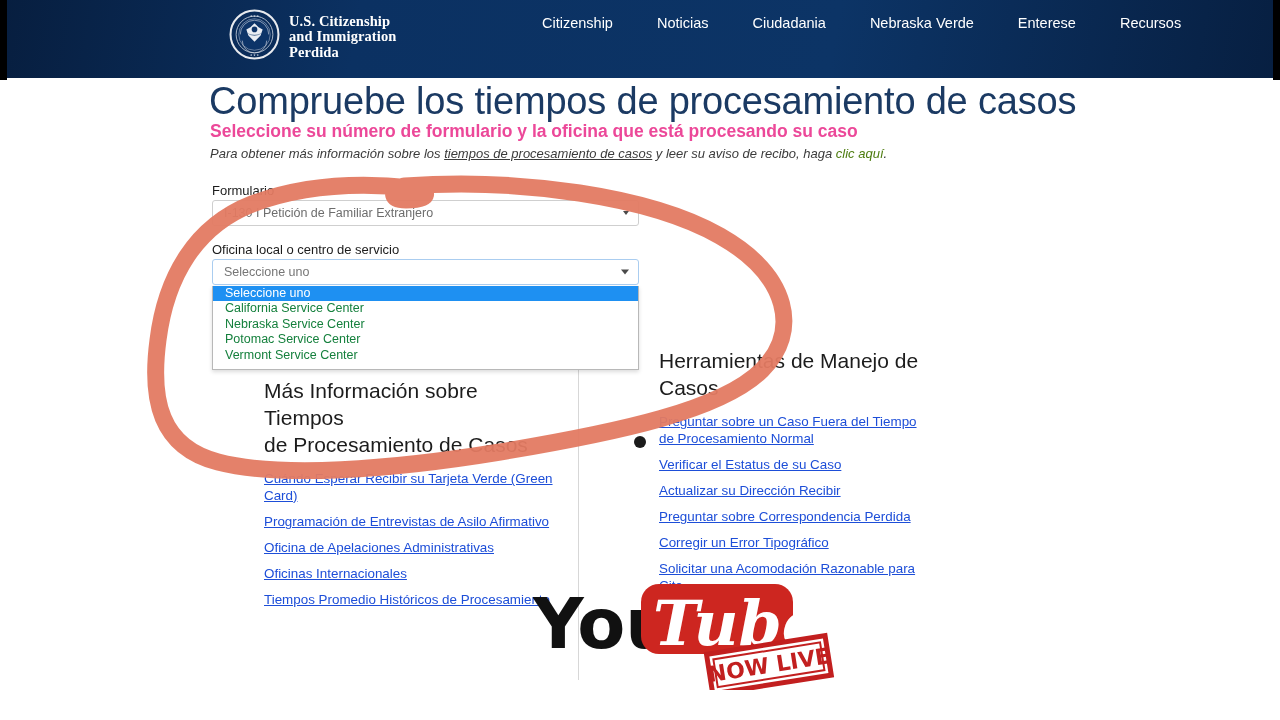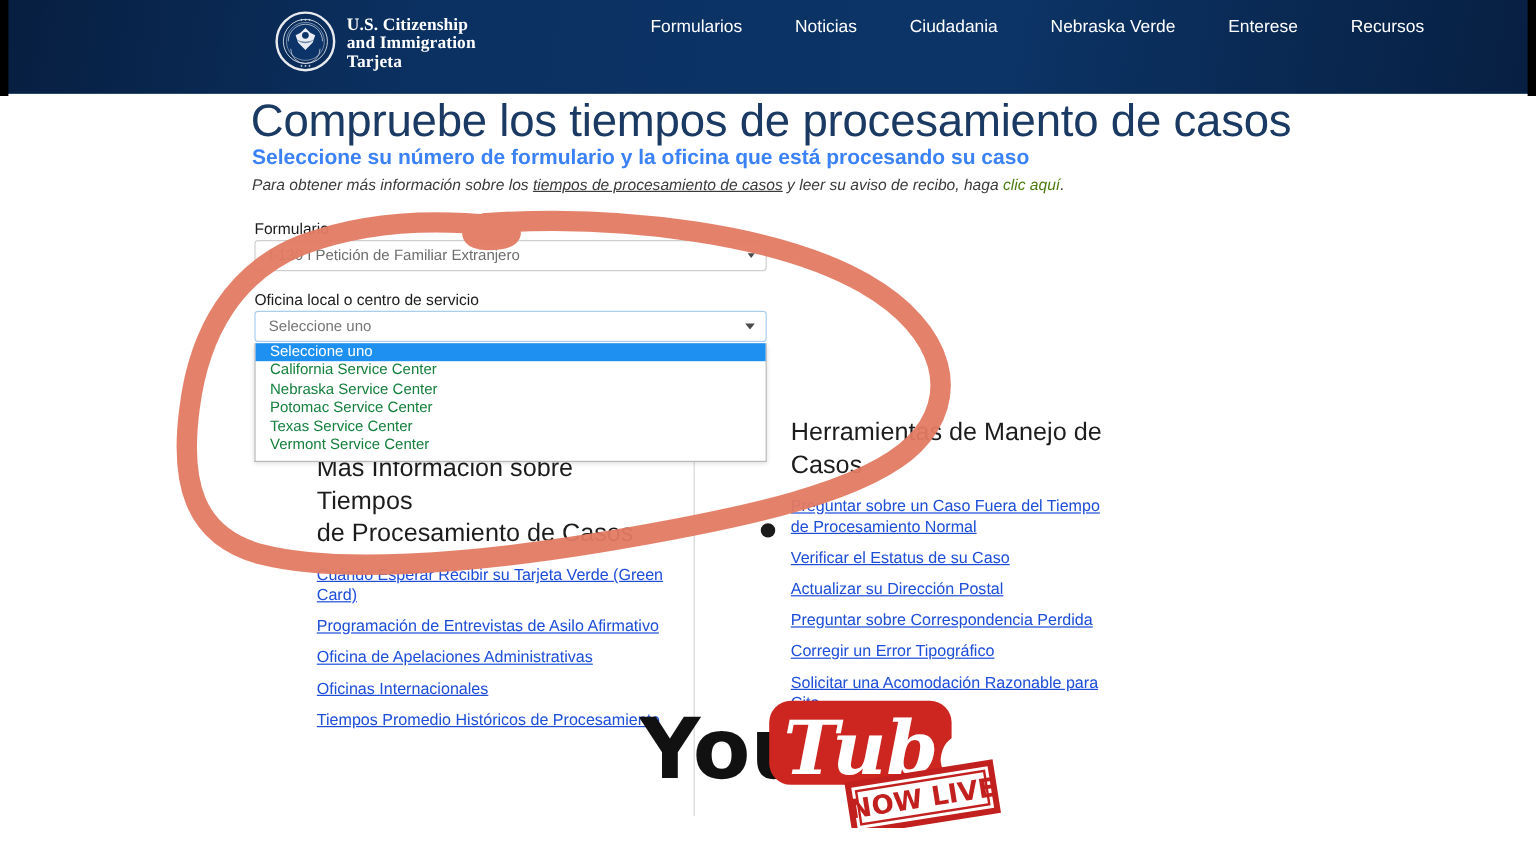--- a/index.html
+++ b/index.html
@@ -75,21 +75,21 @@
     font-size: 38px;
     font-weight: 400;
     color: #1b3a63;
     letter-spacing: -.2px;
     white-space: nowrap;
   }
   .page-subtitle {
     position: absolute; left: 210px; top: 51px;
     font-size: 17.5px;
     font-weight: 700;
-    color: #3b82f6;
+    color: #ec4899;
     white-space: nowrap;
   }
   .page-note {
     position: absolute; left: 210px; top: 76px;
     font-size: 13px;
     font-style: italic;
     color: #3b3b3b;
     white-space: nowrap;
   }
   .page-note .u { text-decoration: underline; }
@@ -241,26 +241,26 @@
           <path d="M26 62 a24 24 0 0 0 48 0"></path>
         </g>
         <g fill="#dfe5ee" font-size="5.4" font-family="DejaVu Serif, serif">
           <text x="50" y="16" text-anchor="middle">★ ★ ★</text>
           <text x="50" y="92" text-anchor="middle">★ ★ ★</text>
         </g>
       </svg>
       <div class="brand-text">
         <div>U.S. Citizenship</div>
         <div>and Immigration</div>
-        <div>Tarjeta</div>
+        <div>Perdida</div>
       </div>
     </div>
 
     <nav class="main-nav">
-      <a class="nav-item">Formularios</a>
+      <a class="nav-item">Citizenship</a>
       <a class="nav-item">Noticias</a>
       <a class="nav-item">Ciudadania</a>
       <a class="nav-item">Nebraska Verde</a>
       <a class="nav-item">Enterese</a>
       <a class="nav-item">Recursos</a>
     </nav>
   </div>
   <div class="edge-left"></div>
   <div class="edge-right"></div>
 
@@ -283,21 +283,20 @@
     <div class="select-box select-office">
       <span>Seleccione uno</span>
       <span class="caret"></span>
     </div>
 
     <div class="dropdown">
       <div class="dd-option selected">Seleccione uno</div>
       <div class="dd-option">California Service Center</div>
       <div class="dd-option">Nebraska Service Center</div>
       <div class="dd-option">Potomac Service Center</div>
-      <div class="dd-option">Texas Service Center</div>
       <div class="dd-option">Vermont Service Center</div>
       <div class="dd-pad"></div>
     </div>
 
     <div class="divider"></div>
 
     <div class="col-left">
       <div class="col-heading">
         <div class="hidden-line">Más Información sobre Tiempos</div>
         <div>de Procesamiento de Casos</div>
@@ -310,21 +309,21 @@
     </div>
 
     <div class="bullet-dot"></div>
     <div class="col-right">
       <div class="col-heading">
         <div>Herramientas de Manejo de</div>
         <div>Casos</div>
       </div>
       <a class="col-link">Preguntar sobre un Caso Fuera del Tiempo de Procesamiento Normal</a>
       <a class="col-link">Verificar el Estatus de su Caso</a>
-      <a class="col-link">Actualizar su Dirección Postal</a>
+      <a class="col-link">Actualizar su Dirección Recibir</a>
       <a class="col-link">Preguntar sobre Correspondencia Perdida</a>
       <a class="col-link">Corregir un Error Tipográfico</a>
       <a class="col-link">Solicitar una Acomodación Razonable para Cita</a>
     </div>
   </div>
 
   <svg class="annotation" viewBox="0 0 1280 720">
     <path d="M405 186
              C 520 178, 650 196, 720 236
              C 790 276, 800 332, 762 370

